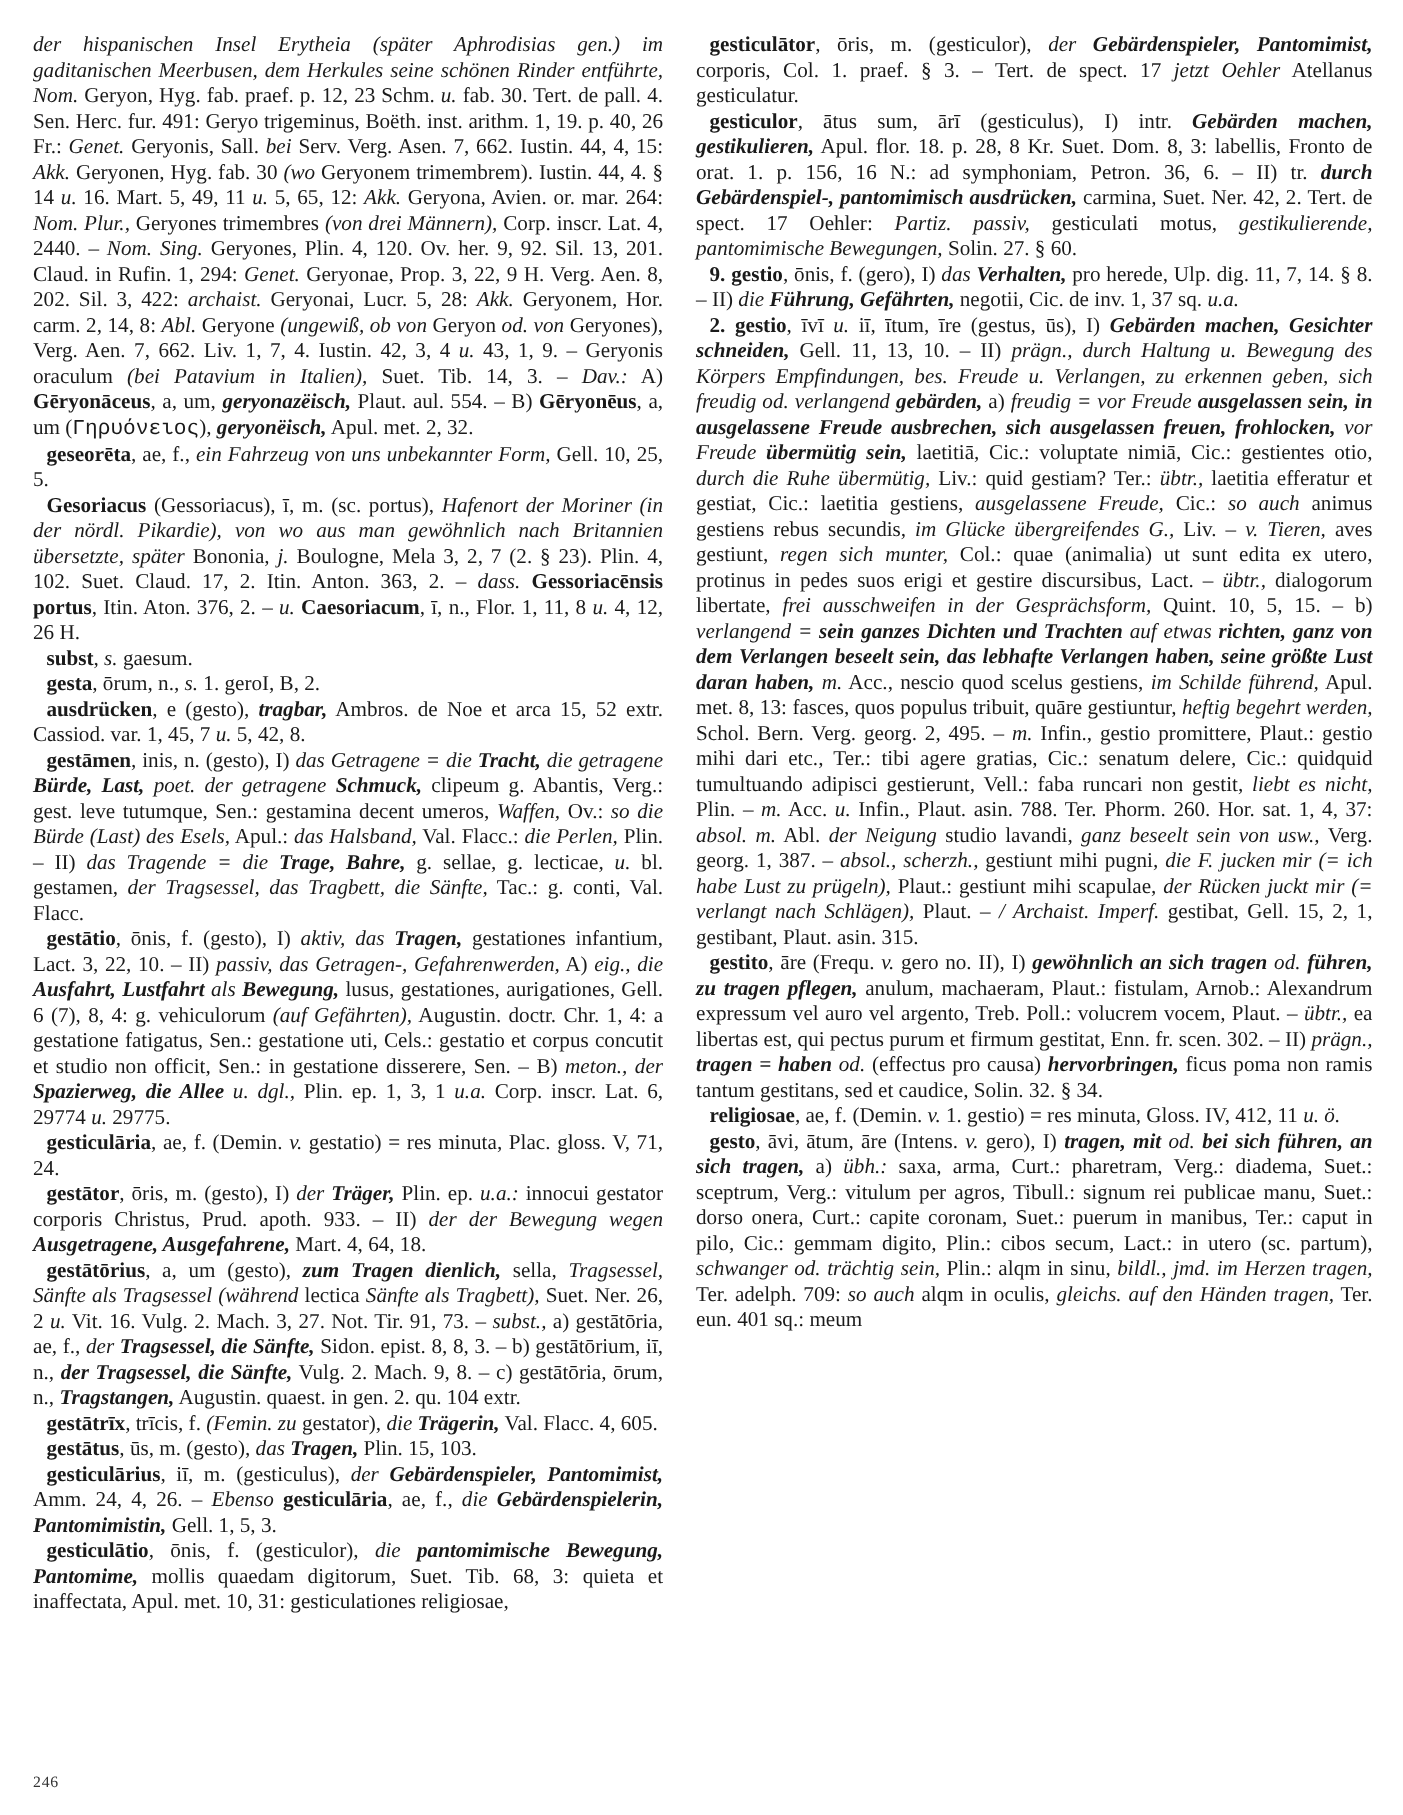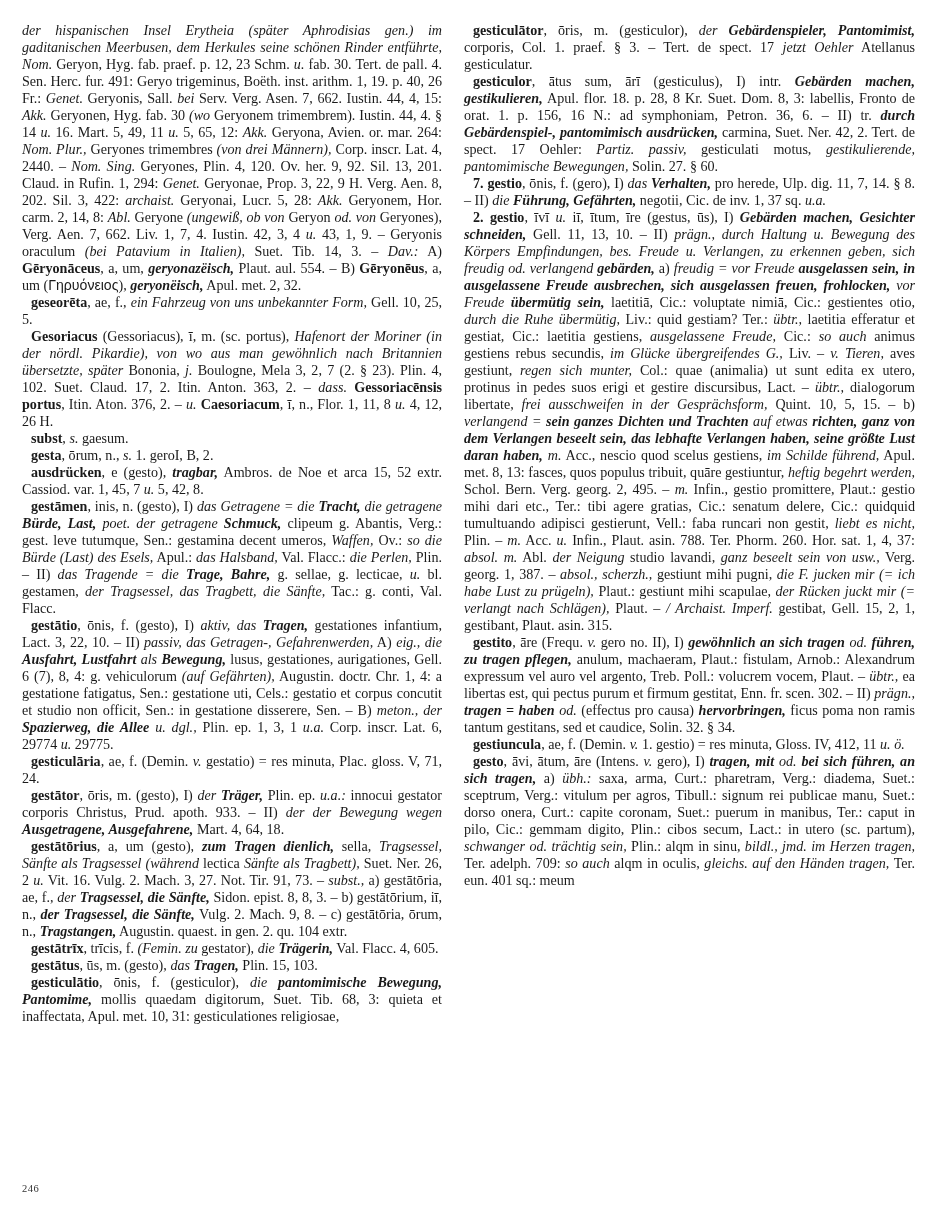--- a/index.html
+++ b/index.html
@@ -43,21 +43,21 @@
     padding: 0;
     text-indent: 9px;
   }
   .entry.cont {
     text-indent: 0;
   }
   i, .it {
     font-style: italic;
   }
   .gr {
-    font-family: Liberation Sans, sans-serif;
+    font-family: Liberation Mono, monospace;
     font-style: normal;
     margin-top: 45px;
   }
   .pageno {
     position: absolute;
     left: 22px;
     bottom: 16px;
     font-size: 10.5px;
     font-family: "Liberation Serif", serif;
     color: #333;
@@ -79,29 +79,30 @@
       <p class="entry"><b>subst</b>, <i>s.</i> gaesum.</p>
       <p class="entry"><b>gesta</b>, ōrum, n., <i>s.</i> 1. geroI, B, 2.</p>
       <p class="entry"><b>ausdrücken</b>, e (gesto), <b><i>tragbar,</i></b> Ambros. de Noe et arca 15, 52 extr. Cassiod. var. 1, 45, 7 <i>u.</i> 5, 42, 8.</p>
       <p class="entry"><b>gestāmen</b>, inis, n. (gesto), I) <i>das Getragene = die</i> <b><i>Tracht,</i></b> <i>die getragene</i> <b><i>Bürde, Last,</i></b> <i>poet. der getragene</i> <b><i>Schmuck,</i></b> clipeum g. Abantis, Verg.: gest. leve tutumque, Sen.: gestamina decent umeros, <i>Waffen,</i> Ov.: <i>so die Bürde (Last) des Esels,</i> Apul.: <i>das Halsband,</i> Val. Flacc.: <i>die Perlen,</i> Plin. – II) <i>das Tragende = die</i> <b><i>Trage, Bahre,</i></b> g. sellae, g. lecticae, <i>u.</i> bl. gestamen, <i>der Tragsessel, das Tragbett, die Sänfte,</i> Tac.: g. conti, Val. Flacc.</p>
       <p class="entry"><b>gestātio</b>, ōnis, f. (gesto), I) <i>aktiv, das</i> <b><i>Tragen,</i></b> gestationes infantium, Lact. 3, 22, 10. – II) <i>passiv, das Getragen-, Gefahrenwerden,</i> A) <i>eig., die</i> <b><i>Ausfahrt, Lustfahrt</i></b> <i>als</i> <b><i>Bewegung,</i></b> lusus, gestationes, aurigationes, Gell. 6 (7), 8, 4: g. vehiculorum <i>(auf Gefährten),</i> Augustin. doctr. Chr. 1, 4: a gestatione fatigatus, Sen.: gestatione uti, Cels.: gestatio et corpus concutit et studio non officit, Sen.: in gestatione disserere, Sen. – B) <i>meton., der</i> <b><i>Spazierweg, die Allee</i></b> <i>u. dgl.,</i> Plin. ep. 1, 3, 1 <i>u.a.</i> Corp. inscr. Lat. 6, 29774 <i>u.</i> 29775.</p>
       <p class="entry"><b>gesticulāria</b>, ae, f. (Demin. <i>v.</i> gestatio) = res minuta, Plac. gloss. V, 71, 24.</p>
       <p class="entry"><b>gestātor</b>, ōris, m. (gesto), I) <i>der</i> <b><i>Träger,</i></b> Plin. ep. <i>u.a.:</i> innocui gestator corporis Christus, Prud. apoth. 933. – II) <i>der der Bewegung wegen</i> <b><i>Ausgetragene, Ausgefahrene,</i></b> Mart. 4, 64, 18.</p>
       <p class="entry"><b>gestātōrius</b>, a, um (gesto), <b><i>zum Tragen dienlich,</i></b> sella, <i>Tragsessel, Sänfte als Tragsessel (während</i> lectica <i>Sänfte als Tragbett),</i> Suet. Ner. 26, 2 <i>u.</i> Vit. 16. Vulg. 2. Mach. 3, 27. Not. Tir. 91, 73. – <i>subst.,</i> a) gestātōria, ae, f., <i>der</i> <b><i>Tragsessel, die Sänfte,</i></b> Sidon. epist. 8, 8, 3. – b) gestātōrium, iī, n., <b><i>der Tragsessel, die Sänfte,</i></b> Vulg. 2. Mach. 9, 8. – c) gestātōria, ōrum, n., <b><i>Tragstangen,</i></b> Augustin. quaest. in gen. 2. qu. 104 extr.</p>
       <p class="entry"><b>gestātrīx</b>, trīcis, f. <i>(Femin. zu</i> gestator), <i>die</i> <b><i>Trägerin,</i></b> Val. Flacc. 4, 605.</p>
       <p class="entry"><b>gestātus</b>, ūs, m. (gesto), <i>das</i> <b><i>Tragen,</i></b> Plin. 15, 103.</p>
+      <p class="entry"><b>gesticulārius</b>, iī, m. (gesticulus), <i>der</i> <b><i>Gebärdenspieler, Pantomimist,</i></b> Amm. 24, 4, 26. – <i>Ebenso</i> <b>gesticulāria</b>, ae, f., <i>die</i> <b><i>Gebärdenspielerin, Pantomimistin,</i></b> Gell. 1, 5, 3.</p>
       <p class="entry"><b>gesticulātio</b>, ōnis, f. (gesticulor), <i>die</i> <b><i>pantomimische Bewegung, Pantomime,</i></b> mollis quaedam digitorum, Suet. Tib. 68, 3: quieta et inaffectata, Apul. met. 10, 31: gesticulationes religiosae,</p>
     </div>
 
     <div class="col right">
       <p class="entry"><b>gesticulātor</b>, ōris, m. (gesticulor), <i>der</i> <b><i>Gebärdenspieler, Pantomimist,</i></b> corporis, Col. 1. praef. § 3. – Tert. de spect. 17 <i>jetzt Oehler</i> Atellanus gesticulatur.</p>
       <p class="entry"><b>gesticulor</b>, ātus sum, ārī (gesticulus), I) intr. <b><i>Gebärden machen, gestikulieren,</i></b> Apul. flor. 18. p. 28, 8 Kr. Suet. Dom. 8, 3: labellis, Fronto de orat. 1. p. 156, 16 N.: ad symphoniam, Petron. 36, 6. – II) tr. <b><i>durch Gebärdenspiel-, pantomimisch ausdrücken,</i></b> carmina, Suet. Ner. 42, 2. Tert. de spect. 17 Oehler: <i>Partiz. passiv,</i> gesticulati motus, <i>gestikulierende, pantomimische Bewegungen,</i> Solin. 27. § 60.</p>
-      <p class="entry"><b>7. gestio</b>, ōnis, f. (gero), I) <i>das</i> <b><i>Verhalten,</i></b> pro herede, Ulp. dig. 11, 7, 14. § 8. – II) <i>die</i> <b><i>Führung, Gefährten,</i></b> negotii, Cic. de inv. 1, 37 sq. <i>u.a.</i></p>
+      <p class="entry"><b>9. gestio</b>, ōnis, f. (gero), I) <i>das</i> <b><i>Verhalten,</i></b> pro herede, Ulp. dig. 11, 7, 14. § 8. – II) <i>die</i> <b><i>Führung, Gefährten,</i></b> negotii, Cic. de inv. 1, 37 sq. <i>u.a.</i></p>
       <p class="entry"><b>2. gestio</b>, īvī <i>u.</i> iī, ītum, īre (gestus, ūs), I) <b><i>Gebärden machen, Gesichter schneiden,</i></b> Gell. 11, 13, 10. – II) <i>prägn., durch Haltung u. Bewegung des Körpers Empfindungen, bes. Freude u. Verlangen, zu erkennen geben, sich freudig od. verlangend</i> <b><i>gebärden,</i></b> a) <i>freudig = vor Freude</i> <b><i>ausgelassen sein, in ausgelassene Freude ausbrechen, sich ausgelassen freuen, frohlocken,</i></b> <i>vor Freude</i> <b><i>übermütig sein,</i></b> laetitiā, Cic.: voluptate nimiā, Cic.: gestientes otio, <i>durch die Ruhe übermütig,</i> Liv.: quid gestiam? Ter.: <i>übtr.,</i> laetitia efferatur et gestiat, Cic.: laetitia gestiens, <i>ausgelassene Freude,</i> Cic.: <i>so auch</i> animus gestiens rebus secundis, <i>im Glücke übergreifendes G.,</i> Liv. – <i>v. Tieren,</i> aves gestiunt, <i>regen sich munter,</i> Col.: quae (animalia) ut sunt edita ex utero, protinus in pedes suos erigi et gestire discursibus, Lact. – <i>übtr.,</i> dialogorum libertate, <i>frei ausschweifen in der Gesprächsform,</i> Quint. 10, 5, 15. – b) <i>verlangend =</i> <b><i>sein ganzes Dichten und Trachten</i></b> <i>auf etwas</i> <b><i>richten, ganz von dem Verlangen beseelt sein, das lebhafte Verlangen haben, seine größte Lust daran haben,</i></b> <i>m.</i> Acc., nescio quod scelus gestiens, <i>im Schilde führend,</i> Apul. met. 8, 13: fasces, quos populus tribuit, quāre gestiuntur, <i>heftig begehrt werden,</i> Schol. Bern. Verg. georg. 2, 495. – <i>m.</i> Infin., gestio promittere, Plaut.: gestio mihi dari etc., Ter.: tibi agere gratias, Cic.: senatum delere, Cic.: quidquid tumultuando adipisci gestierunt, Vell.: faba runcari non gestit, <i>liebt es nicht,</i> Plin. – <i>m.</i> Acc. <i>u.</i> Infin., Plaut. asin. 788. Ter. Phorm. 260. Hor. sat. 1, 4, 37: <i>absol. m.</i> Abl. <i>der Neigung</i> studio lavandi, <i>ganz beseelt sein von usw.,</i> Verg. georg. 1, 387. – <i>absol., scherzh.,</i> gestiunt mihi pugni, <i>die F. jucken mir (= ich habe Lust zu prügeln),</i> Plaut.: gestiunt mihi scapulae, <i>der Rücken juckt mir (= verlangt nach Schlägen),</i> Plaut. – <i>/ Archaist. Imperf.</i> gestibat, Gell. 15, 2, 1, gestibant, Plaut. asin. 315.</p>
       <p class="entry"><b>gestito</b>, āre (Frequ. <i>v.</i> gero no. II), I) <b><i>gewöhnlich an sich tragen</i></b> <i>od.</i> <b><i>führen, zu tragen pflegen,</i></b> anulum, machaeram, Plaut.: fistulam, Arnob.: Alexandrum expressum vel auro vel argento, Treb. Poll.: volucrem vocem, Plaut. – <i>übtr.,</i> ea libertas est, qui pectus purum et firmum gestitat, Enn. fr. scen. 302. – II) <i>prägn.,</i> <b><i>tragen = haben</i></b> <i>od.</i> (effectus pro causa) <b><i>hervorbringen,</i></b> ficus poma non ramis tantum gestitans, sed et caudice, Solin. 32. § 34.</p>
-      <p class="entry"><b>gestiuncula</b>, ae, f. (Demin. <i>v.</i> 1. gestio) = res minuta, Gloss. IV, 412, 11 <i>u. ö.</i></p>
+      <p class="entry"><b>religiosae</b>, ae, f. (Demin. <i>v.</i> 1. gestio) = res minuta, Gloss. IV, 412, 11 <i>u. ö.</i></p>
       <p class="entry"><b>gesto</b>, āvi, ātum, āre (Intens. <i>v.</i> gero), I) <b><i>tragen, mit</i></b> <i>od.</i> <b><i>bei sich führen, an sich tragen,</i></b> a) <i>übh.:</i> saxa, arma, Curt.: pharetram, Verg.: diadema, Suet.: sceptrum, Verg.: vitulum per agros, Tibull.: signum rei publicae manu, Suet.: dorso onera, Curt.: capite coronam, Suet.: puerum in manibus, Ter.: caput in pilo, Cic.: gemmam digito, Plin.: cibos secum, Lact.: in utero (sc. partum), <i>schwanger od. trächtig sein,</i> Plin.: alqm in sinu, <i>bildl., jmd. im Herzen tragen,</i> Ter. adelph. 709: <i>so auch</i> alqm in oculis, <i>gleichs. auf den Händen tragen,</i> Ter. eun. 401 sq.: meum</p>
     </div>
 
   </div>
 
   <div class="pageno">246</div>
 </div>
 
 </body></html>

